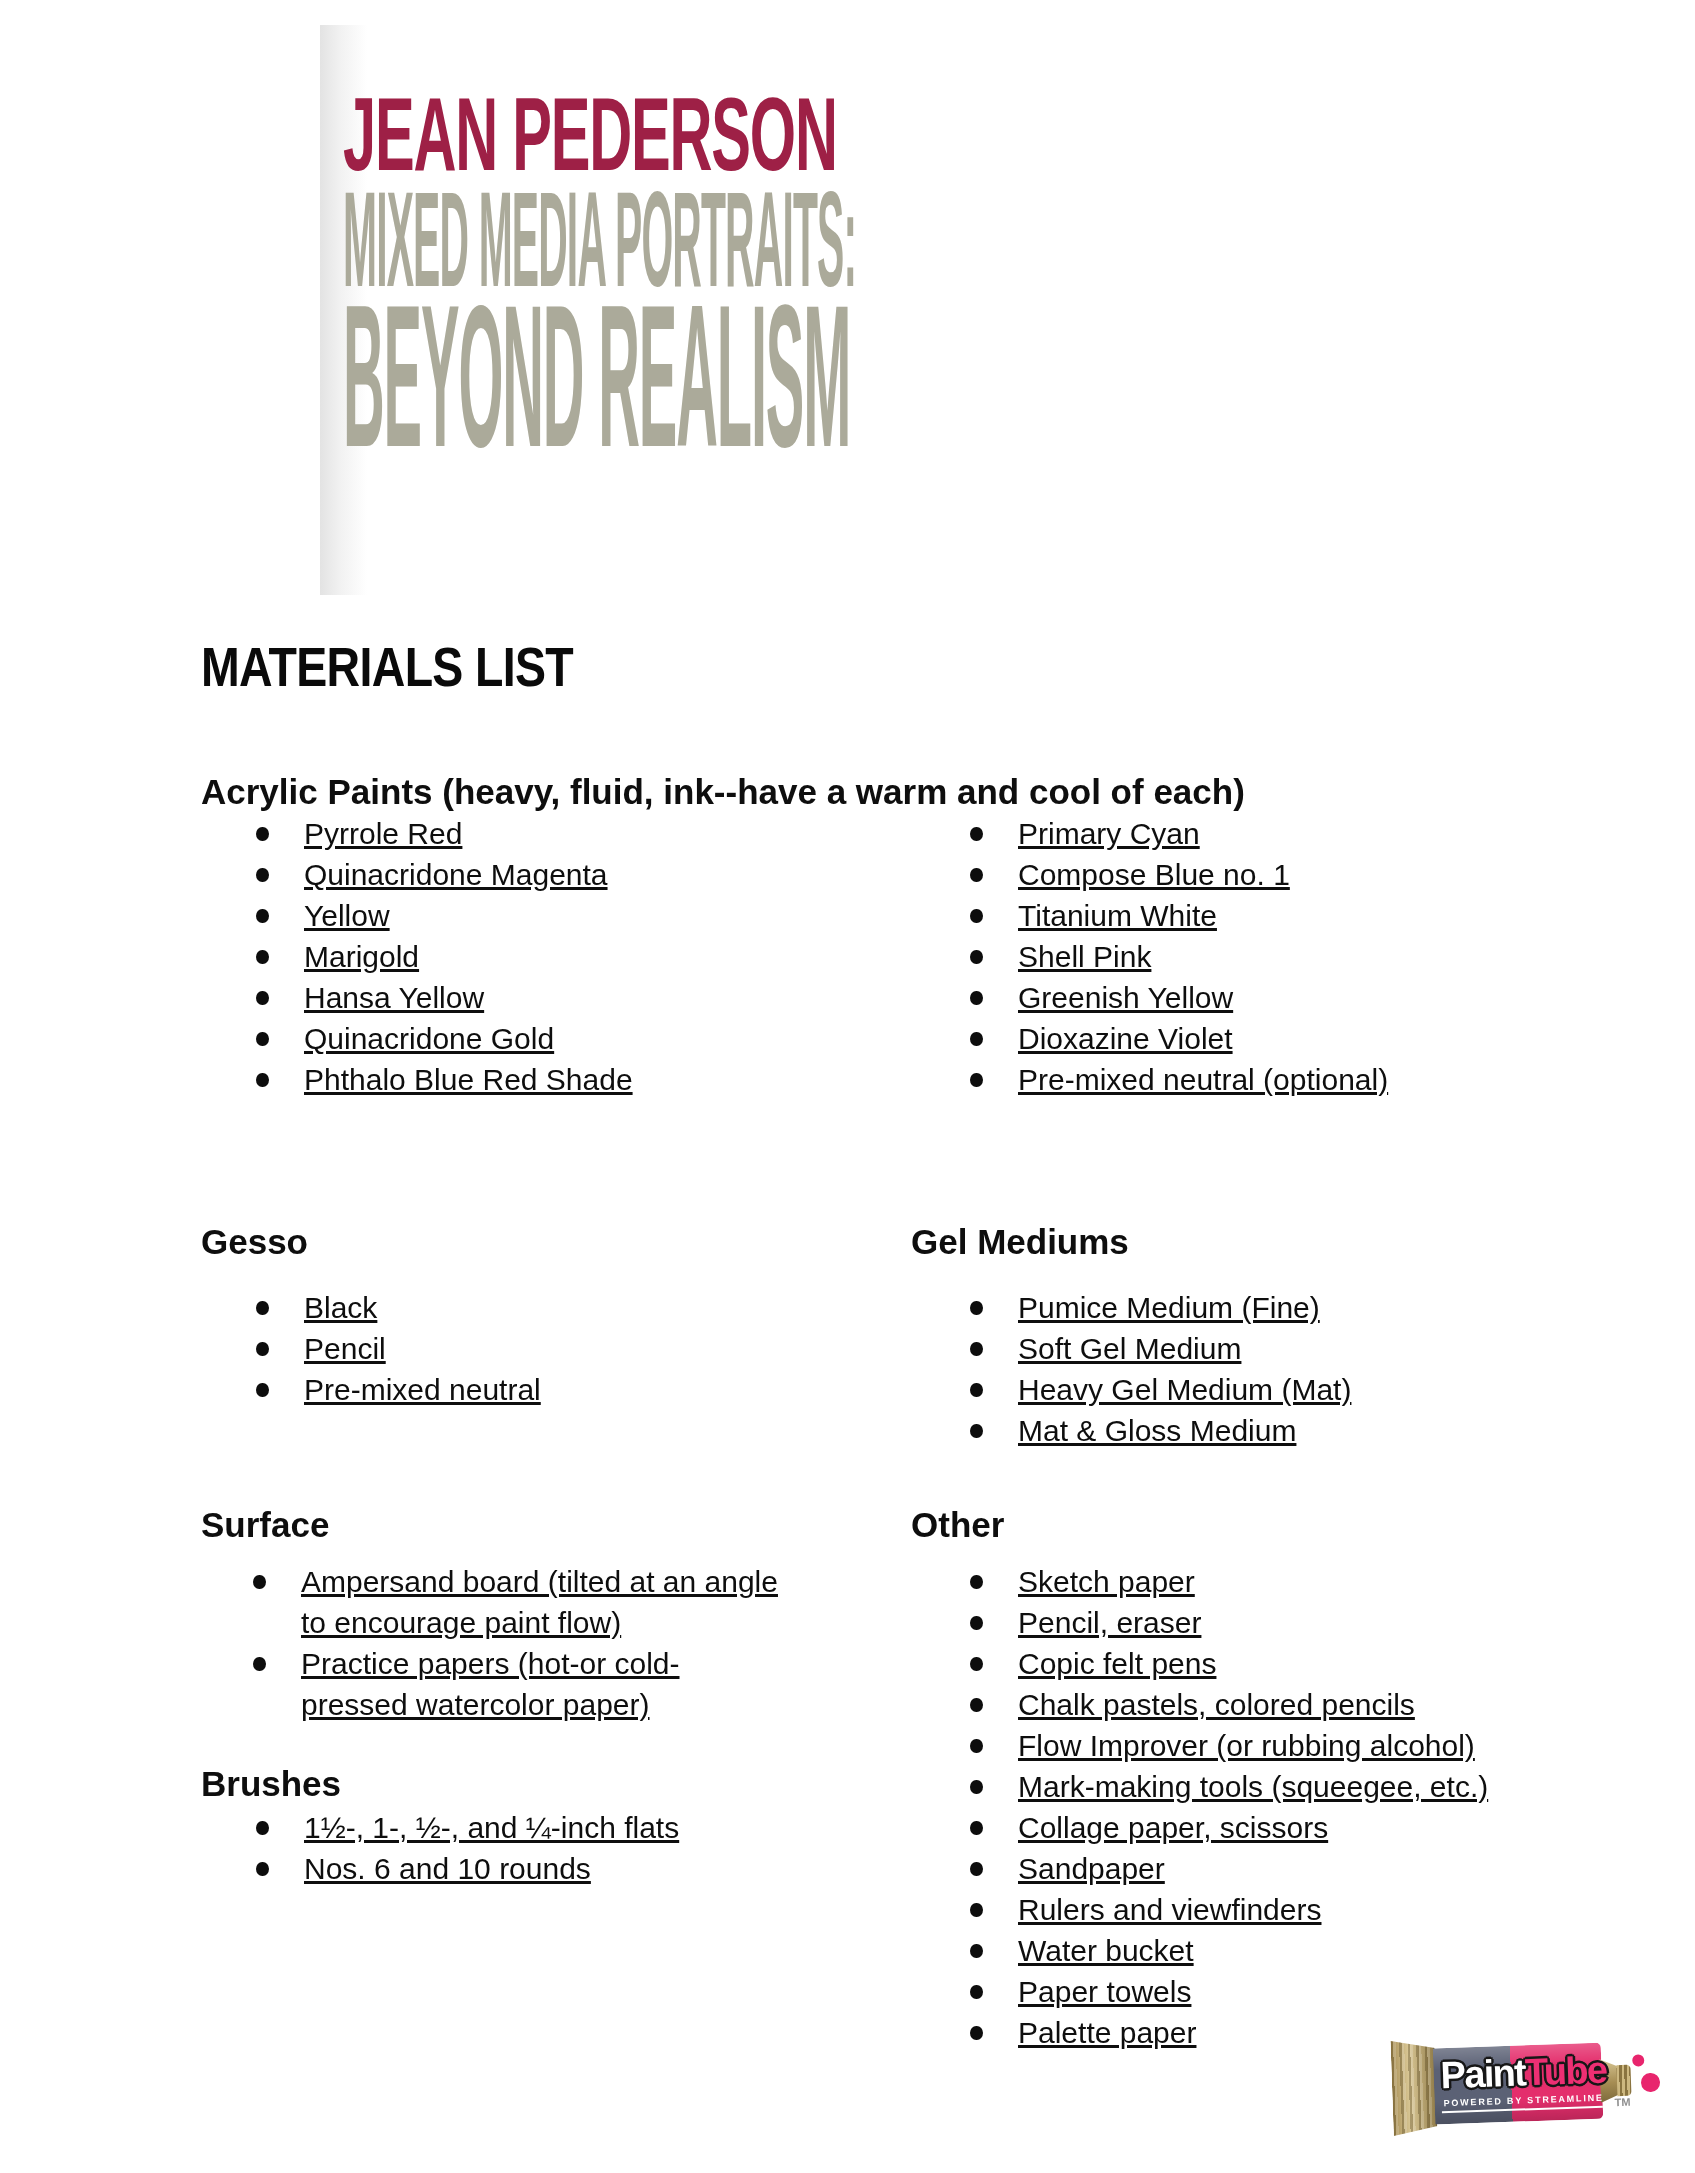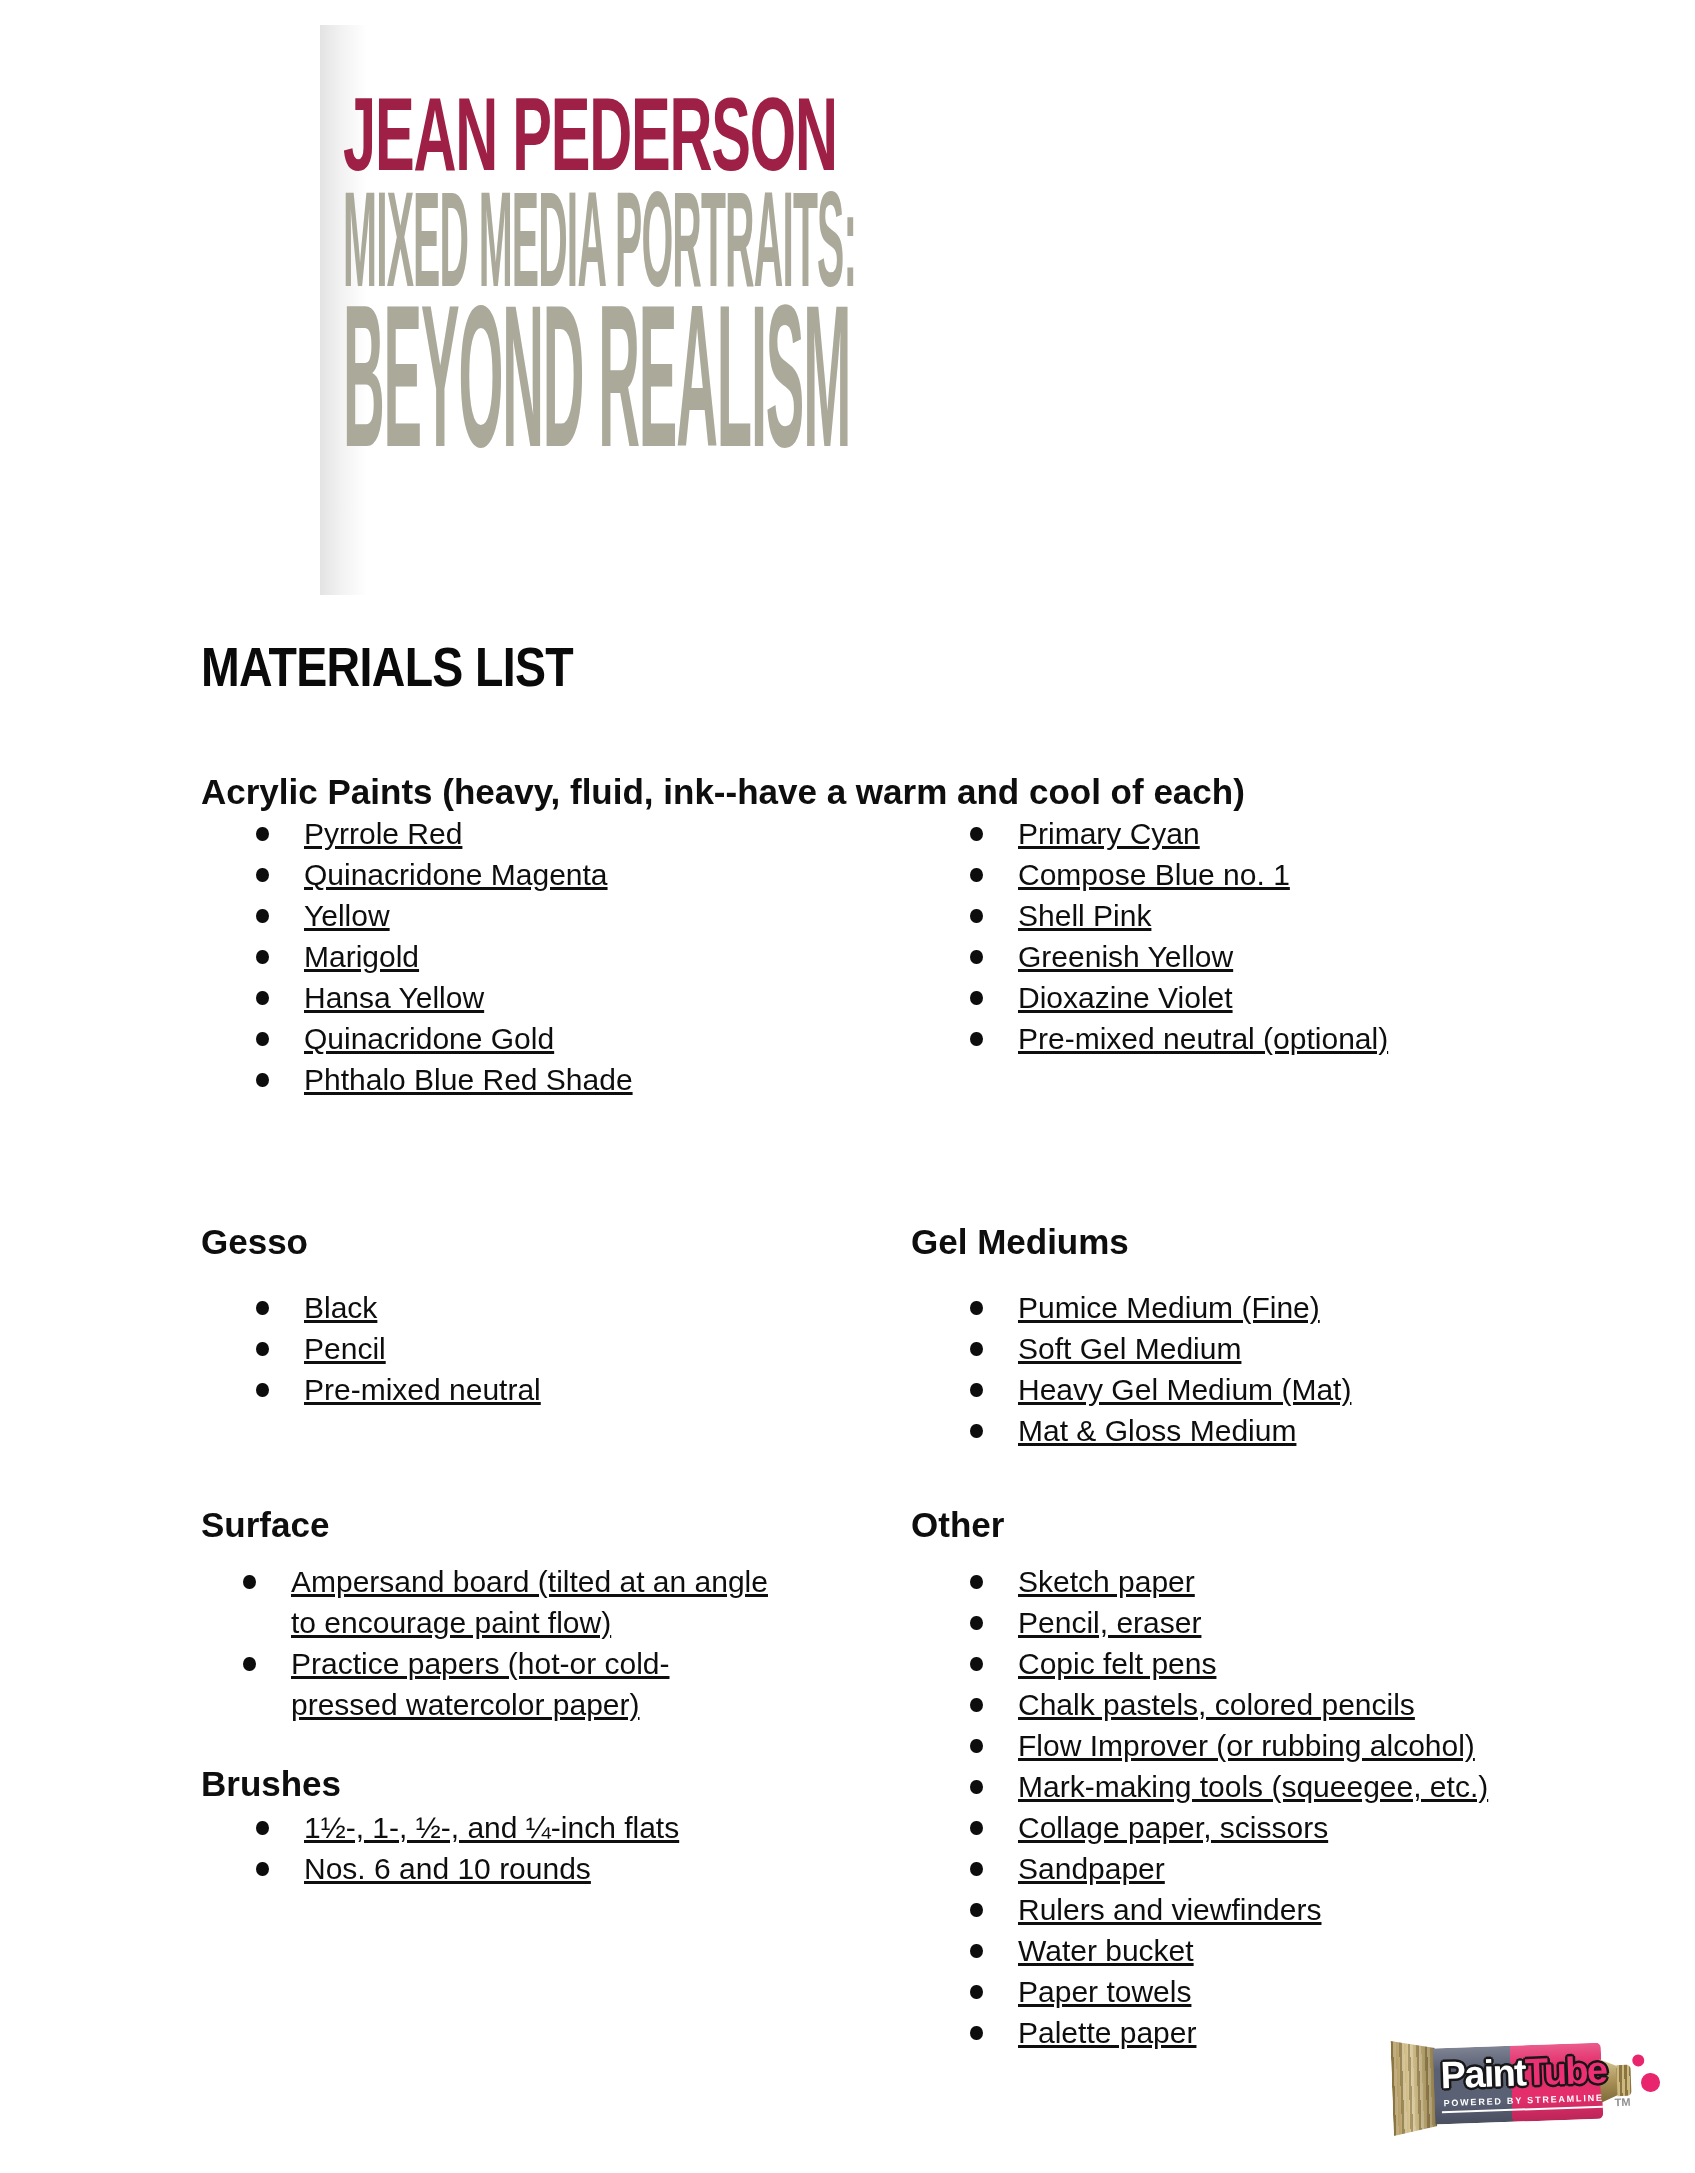--- a/index.html
+++ b/index.html
@@ -105,20 +105,21 @@
   <li>Quinacridone Magenta</li>
   <li>Yellow</li>
   <li>Marigold</li>
   <li>Hansa Yellow</li>
   <li>Quinacridone Gold</li>
   <li>Phthalo Blue Red Shade</li>
 </ul>
 <ul class="blist" style="left:965px;top:813px">
   <li>Primary Cyan</li>
   <li>Compose Blue no. 1</li>
+  <li>Titanium White</li>
   <li>Shell Pink</li>
   <li>Greenish Yellow</li>
   <li>Dioxazine Violet</li>
   <li>Pre-mixed neutral (optional)</li>
 </ul>
 
 <h2 class="sec-h" style="left:201px;top:1221px">Gesso</h2>
 <ul class="blist" style="left:251px;top:1287px">
   <li>Black</li>
   <li>Pencil</li>
@@ -126,21 +127,21 @@
 </ul>
 <h2 class="sec-h" style="left:911px;top:1221px">Gel Mediums</h2>
 <ul class="blist" style="left:965px;top:1287px">
   <li>Pumice Medium (Fine)</li>
   <li>Soft Gel Medium</li>
   <li>Heavy Gel Medium (Mat)</li>
   <li>Mat &amp; Gloss Medium</li>
 </ul>
 
 <h2 class="sec-h" style="left:201px;top:1504px">Surface</h2>
-<ul class="blist" style="left:238px;top:1561px">
+<ul class="blist" style="left:248px;top:1561px">
   <li>Ampersand board (tilted at an angle to encourage paint flow)</li>
   <li>Practice papers (hot-or cold-pressed watercolor paper)</li>
 </ul>
 <h2 class="sec-h" style="left:911px;top:1504px">Other</h2>
 <ul class="blist" style="left:965px;top:1561px">
   <li>Sketch paper</li>
   <li>Pencil, eraser</li>
   <li>Copic felt pens</li>
   <li>Chalk pastels, colored pencils</li>
   <li>Flow Improver (or rubbing alcohol)</li>

